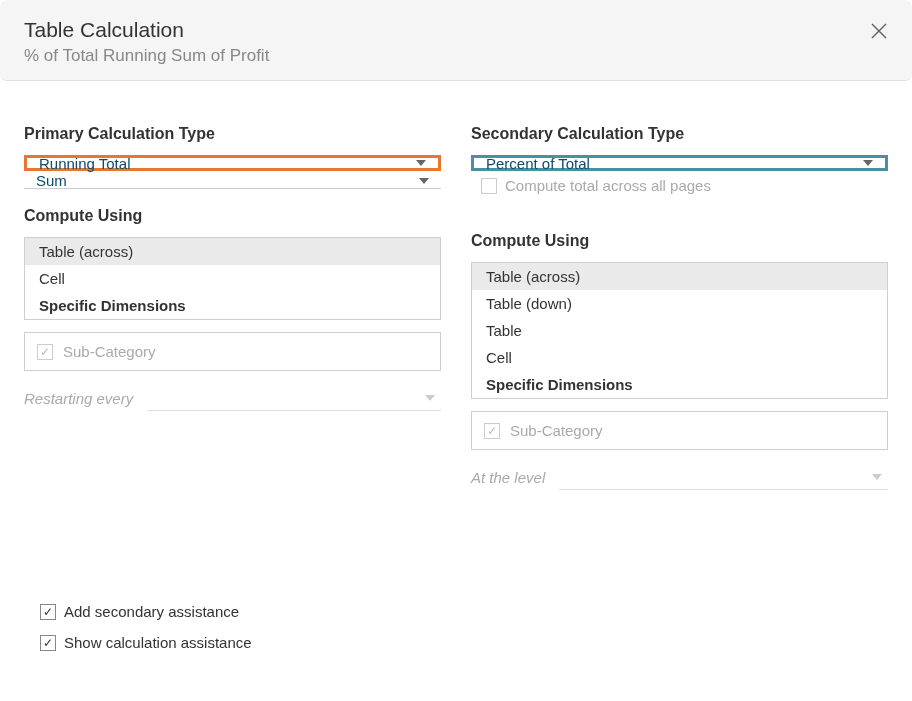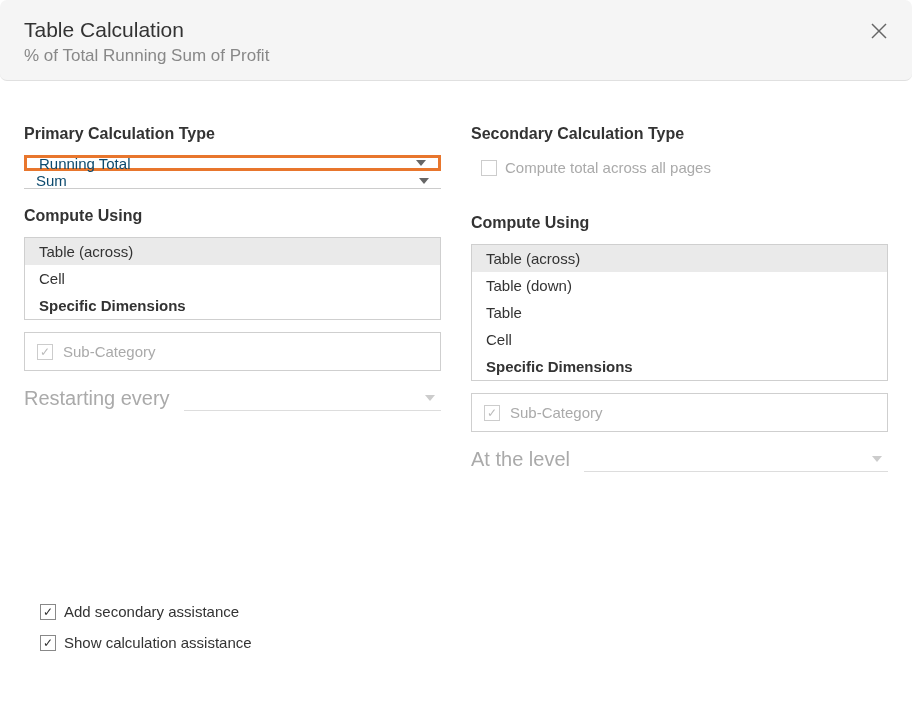--- a/index.html
+++ b/index.html
@@ -104,22 +104,23 @@
   .sub-box {
     border:1px solid #cfcfcf;
     padding:10px 12px;
     margin-bottom:14px;
     display:flex;align-items:center;gap:10px;
     color:#aaa;
     font-size:15px;
   }
   .inline-labeled {
     display:flex;align-items:center;gap:14px;
-    color:#aaa;font-size:20px;
+    color:#aaa;font-size:15px;
     margin-bottom:4px;
+    font-style:italic;
   }
   .inline-labeled .underline-select {
     flex:1;
     border-bottom:1px solid #ddd;
     height:26px;
     display:flex;align-items:center;justify-content:flex-end;
     padding-right:6px;
   }
   .inline-labeled .caret { border-top-color:#ccc; }
   .footer-checks {
@@ -176,20 +177,24 @@
       <span>Restarting every</span>
       <div class="underline-select">
         <span class="caret"></span>
       </div>
     </div>
   </div>
 
   <div class="col">
     <div class="section-heading">Secondary Calculation Type</div>
 
+    <div class="dropdown teal">
+      <span>Percent of Total</span>
+      <span class="caret"></span>
+    </div>
 
     <div class="checkbox-row disabled" style="padding:4px 10px 14px 10px;">
       <span class="chk disabled"></span>
       <span>Compute total across all pages</span>
     </div>
 
     <div class="section-heading">Compute Using</div>
 
     <div class="listbox">
       <div class="list-item selected">Table (across)</div>

